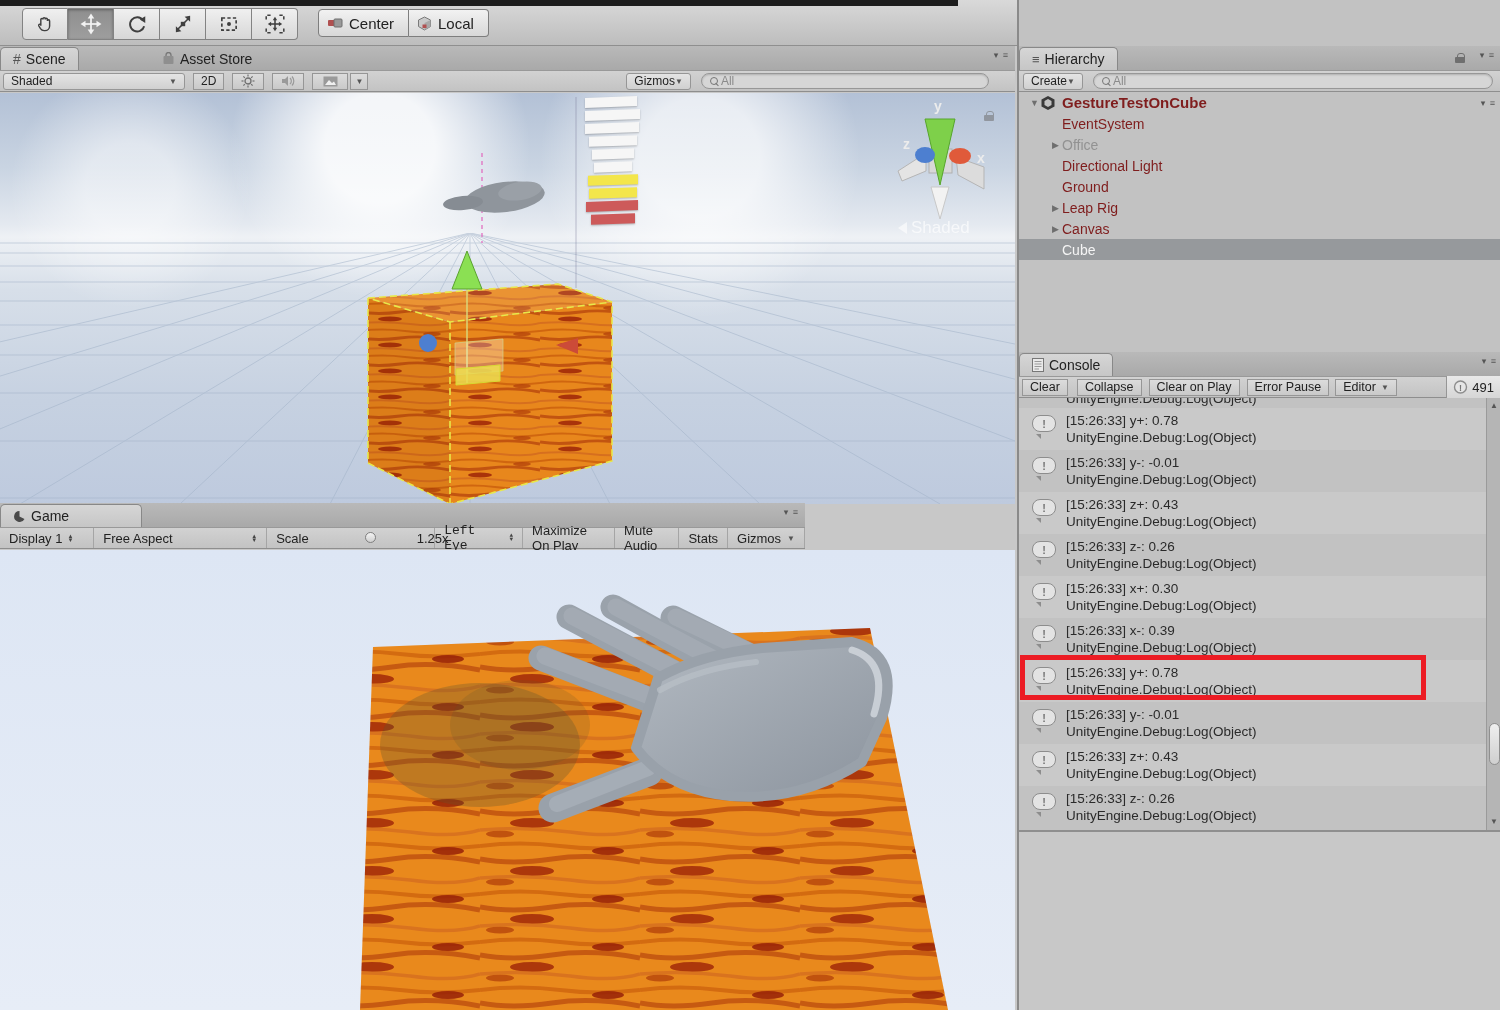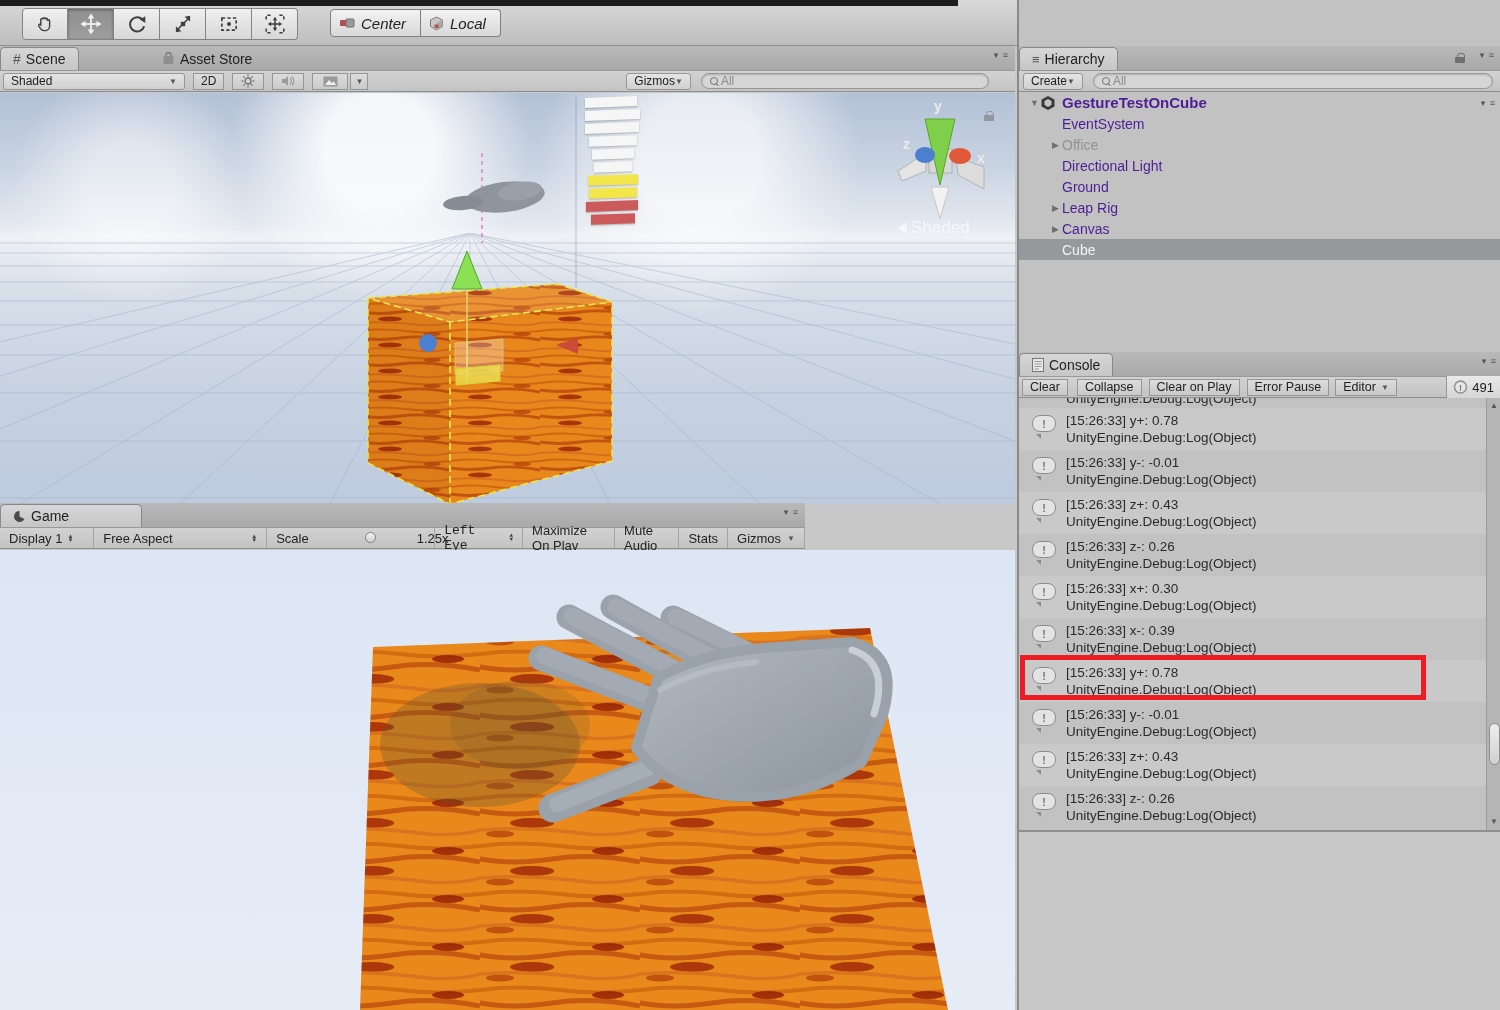--- a/index.html
+++ b/index.html
@@ -9,21 +9,21 @@
   
   .topbar { position:absolute; left:0; top:0; width:1500px; height:46px;
             background:linear-gradient(#d9d9d9,#bdbdbd); border-bottom:1px solid #8f8f8f; }
   .darkstrip { position:absolute; left:0; top:0; width:958px; height:6px; background:#1d1d1d; }
   .toolgroup { position:absolute; left:22px; top:8px; height:32px; display:flex; }
   .toolbtn { width:46px; height:32px; background:linear-gradient(#f0f0f0,#d7d7d7); border:1px solid #838383;
              border-left:none; display:flex; align-items:center; justify-content:center; }
   .toolbtn:first-child { border-left:1px solid #838383; border-radius:4px 0 0 4px; }
   .toolbtn:last-child { border-radius:0 4px 4px 0; }
   .toolbtn.active { background:linear-gradient(#8f8f8f,#9e9e9e); box-shadow:inset 0 1px 3px rgba(0,0,0,.35); }
-  .pivotgroup { position:absolute; left:330px; top:9px; height:16px; display:flex;font-style:italic; }
+  .pivotgroup { position:absolute; left:318px; top:9px; height:16px; display:flex; }
   .pivotbtn { height:28px; padding:0 14px 0 8px; background:linear-gradient(#f2f2f2,#d8d8d8);
               border:1px solid #7e7e7e; border-left:none; display:flex; align-items:center; gap:6px;
               font-size:15px; color:#222; }
   .pivotbtn:first-child { border-left:1px solid #7e7e7e; border-radius:4px 0 0 4px; }
   .pivotbtn:last-child { border-radius:0 4px 4px 0; }
   .playgroup { position:absolute; left:1056px; top:8px; height:31px; display:flex; }
   .playbtn { width:43px; height:31px; background:linear-gradient(#ededed,#d2d2d2); border:1px solid #7e7e7e;
              border-left:none; display:flex; align-items:center; justify-content:center; }
   .playbtn:first-child { border-left:1px solid #7e7e7e; border-radius:4px 0 0 4px; }
   .playbtn:last-child { border-radius:0 4px 4px 0; }
@@ -77,21 +77,21 @@
   .slider-track { width:60px; height:2px; background:#9c9c9c; border-radius:2px; position:relative; margin:0 6px; }
   .slider-knob { position:absolute; left:2px; top:-5px; width:11px; height:11px; border-radius:50%;
                  background:linear-gradient(#f4f4f4,#cfcfcf); border:1px solid #7f7f7f; }
 
   
   .right-col { position:absolute; left:1017px; top:0; width:483px; height:1010px; background:#c2c2c2;
                border-left:2px solid #8a8a8a; }
   .hier-list { position:absolute; left:0; top:92px; width:483px; height:260px; font-size:14px; }
   .hier-row { height:21px; display:flex; align-items:center; position:relative; }
   .hier-row .tri { width:10px; font-size:9px; color:#6e6e6e; margin-left:33px; }
-  .hier-row .lbl { color:#4c1d95; }
+  .hier-row .lbl { color:#7f1d1d; }
   .hier-row.root .tri { margin-left:11px; }
   .hier-row.root .lbl { font-weight:bold; }
   .hier-row.inactive .lbl { color:#929292; }
   .hier-row.selected { background:#96999c; }
   .hier-row.selected .lbl { color:#f4f4f4; }
 
   .console-panel { position:absolute; left:0; top:352px; width:483px; height:658px; }
   .console-toolbar-badge { margin-left:auto; display:flex; align-items:center; gap:4px; height:22px;
                            background:linear-gradient(#e9e9e9,#d6d6d6); border-left:1px solid #969696;
                            padding:0 8px 0 6px; font-size:13px; }

